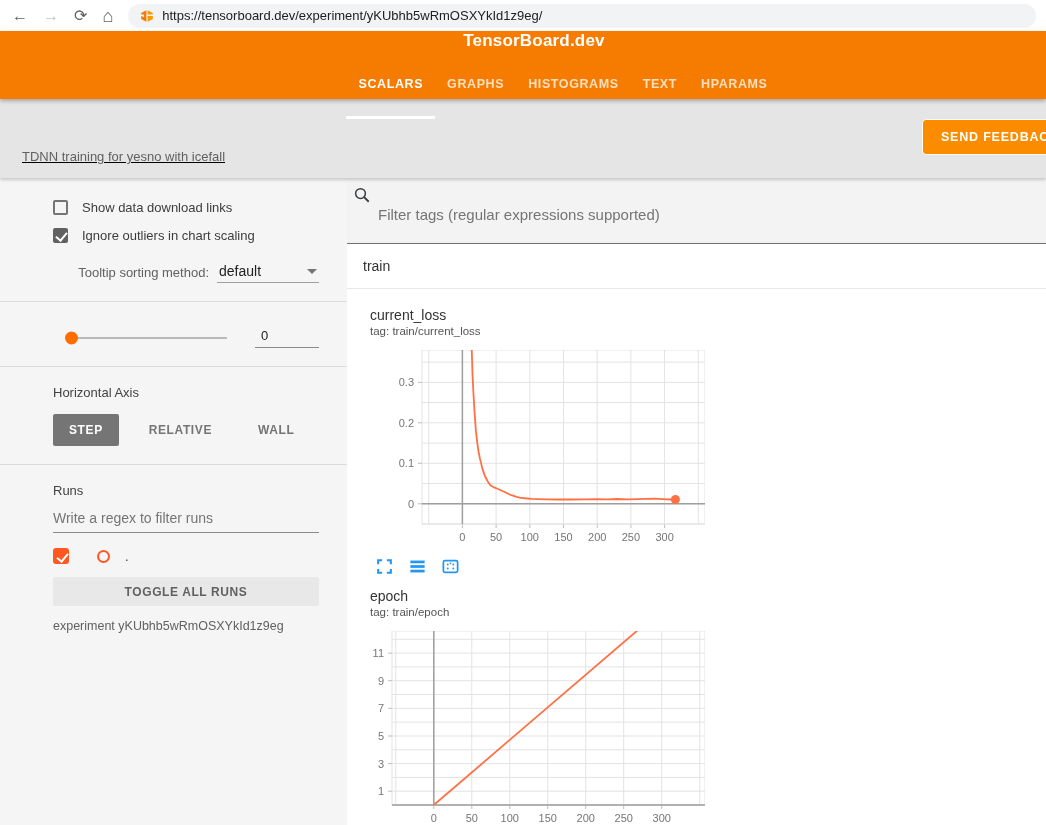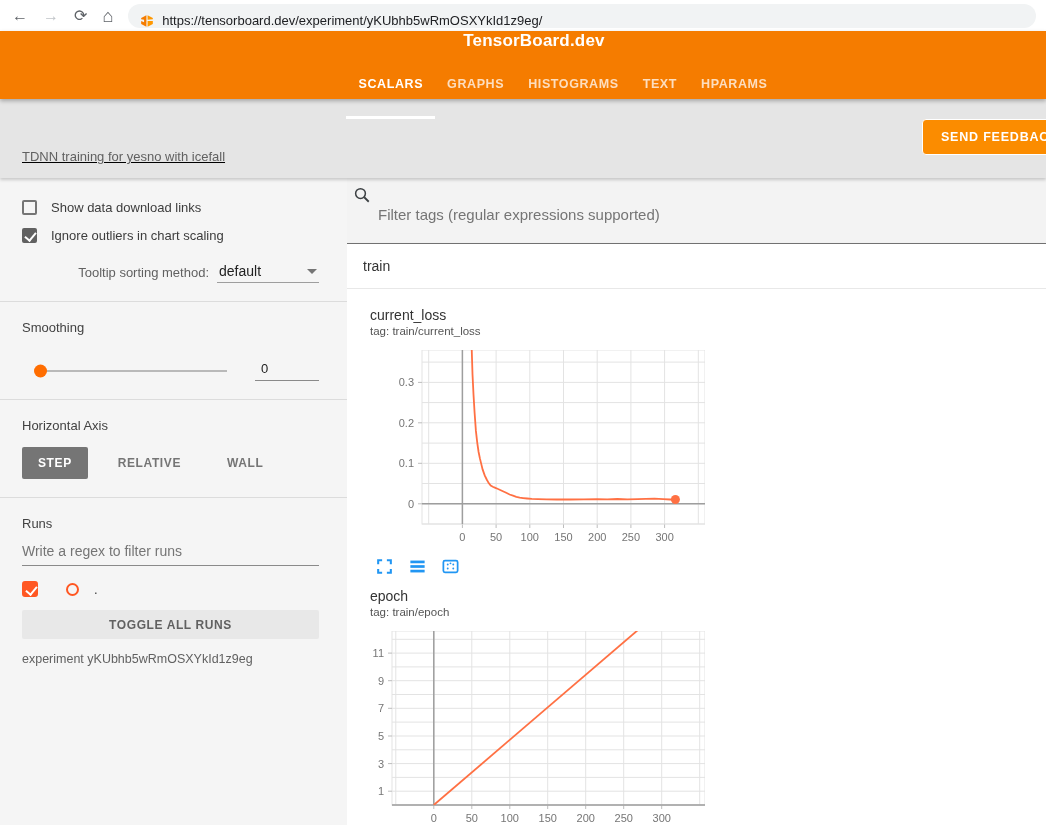--- a/index.html
+++ b/index.html
@@ -3,42 +3,42 @@
 <meta charset="utf-8">
 <style>
   * { margin:0; padding:0; box-sizing:border-box; }
   html,body { width:1046px; height:825px; overflow:hidden; }
   body { font-family:"Liberation Sans", sans-serif; background:#fff; position:relative; }
 
   
   .browser-bar { height:31px; background:#fff; display:flex; align-items:center; padding:0 10px 0 12px; gap:15px; }
   .nav-glyph { font-size:16px; color:#5f6368; line-height:1; cursor:pointer; }
   .nav-glyph.disabled { color:#c0c4c8; }
-  .url-pill { flex:1; height:24px; background:#f1f3f4; border-radius:13px; display:flex; align-items:flex-end; padding:0 12px; gap:8px; }
+  .url-pill { flex:1; height:24px; background:#f1f3f4; border-radius:13px; display:flex; align-items:center; padding:0 12px; gap:8px; }
   .url-text { font-size:13px; color:#202124; white-space:nowrap; }
 
   
   .app-header { height:68px; background:#f57c00; display:flex; align-items:center; padding-left:22px; position:relative; z-index:5; box-shadow:0 2px 4px rgba(0,0,0,.28);flex-direction:column; }
   .brand { color:#fff; font-size:17px; font-weight:bold; letter-spacing:.2px; white-space:nowrap; }
   .tabs { display:flex; height:68px; margin-left:58px; }
   .tab { display:flex; align-items:center; padding:0 12px; height:68px; border-bottom:3px solid transparent; color:rgba(255,255,255,.75); font-size:12.5px; font-weight:bold; letter-spacing:.6px; cursor:pointer; }
   .tab.active { color:#fff; border-bottom-color:#fff; }
   .feedback-btn { margin-left:auto; margin-right:-32px; flex:none; height:36px; padding:0 18px; background:#fb8c00; border:1.5px solid #fff; border-radius:4px; color:#fff; font-size:12.5px; font-weight:bold; letter-spacing:.8px; display:flex; align-items:center; cursor:pointer; white-space:nowrap; }
 
   
   .subheader { height:79px; background:#e5e5e5; display:flex; align-items:flex-end; padding:0 0 14px 22px; position:relative; z-index:4; box-shadow:0 2px 3px rgba(0,0,0,.18);text-decoration:underline; }
   .exp-title { font-size:13px; color:#616161; }
 
   
   .content { display:flex; height:647px; }
   .sidebar { width:347px; flex:none; background:#f5f5f5; padding-top:22px; overflow:hidden; }
   .main { flex:1; background:#f3f3f3; overflow:hidden; }
 
   
-  .sec { padding:0 28px 0 22px; }
+  .sec { padding:0 28px 0 22px;margin-left:31px; }
   .divider { height:1px; background:#dcdcdc; margin:18px 0; }
   .chk-row { display:flex; align-items:center; margin-bottom:13px; cursor:pointer; }
   .chk { width:15px; height:15px; border:2px solid #757575; border-radius:2px; margin-right:14px; flex:none; position:relative; background:#fff0; }
   .chk.checked { background:#616161; border-color:#616161; }
   .chk.checked::after { content:""; position:absolute; left:3px; top:0px; width:5px; height:9px; border:solid #fff; border-width:0 2px 2px 0; transform:rotate(40deg); }
   .chk.run { background:#ff5722; border-color:#ff5722; width:16px; height:16px; border-radius:3px; }
   .chk.run::after { content:""; position:absolute; left:4px; top:1px; width:5px; height:9px; border:solid #fff; border-width:0 2px 2px 0; transform:rotate(40deg); }
   .chk-label { font-size:13px; color:#3c3c3c; }
   .tooltip-row { display:flex; align-items:flex-end; margin-top:20px;justify-content:flex-end; }
   .tooltip-label { font-size:13px; color:#616161; padding-bottom:3px; }
@@ -127,21 +127,20 @@
         <span class="select-box">
           <span class="select-value">default</span>
           <span class="select-arrow"></span>
         </span>
       </div>
     </div>
 
     <div class="divider"></div>
 
     <div class="sec">
-      <div class="side-label">Smoothing</div>
       <div class="slider-row">
         <div class="slider">
           <div class="slider-handle"></div>
         </div>
         <div class="slider-value">0</div>
       </div>
     </div>
 
     <div class="divider"></div>
 

